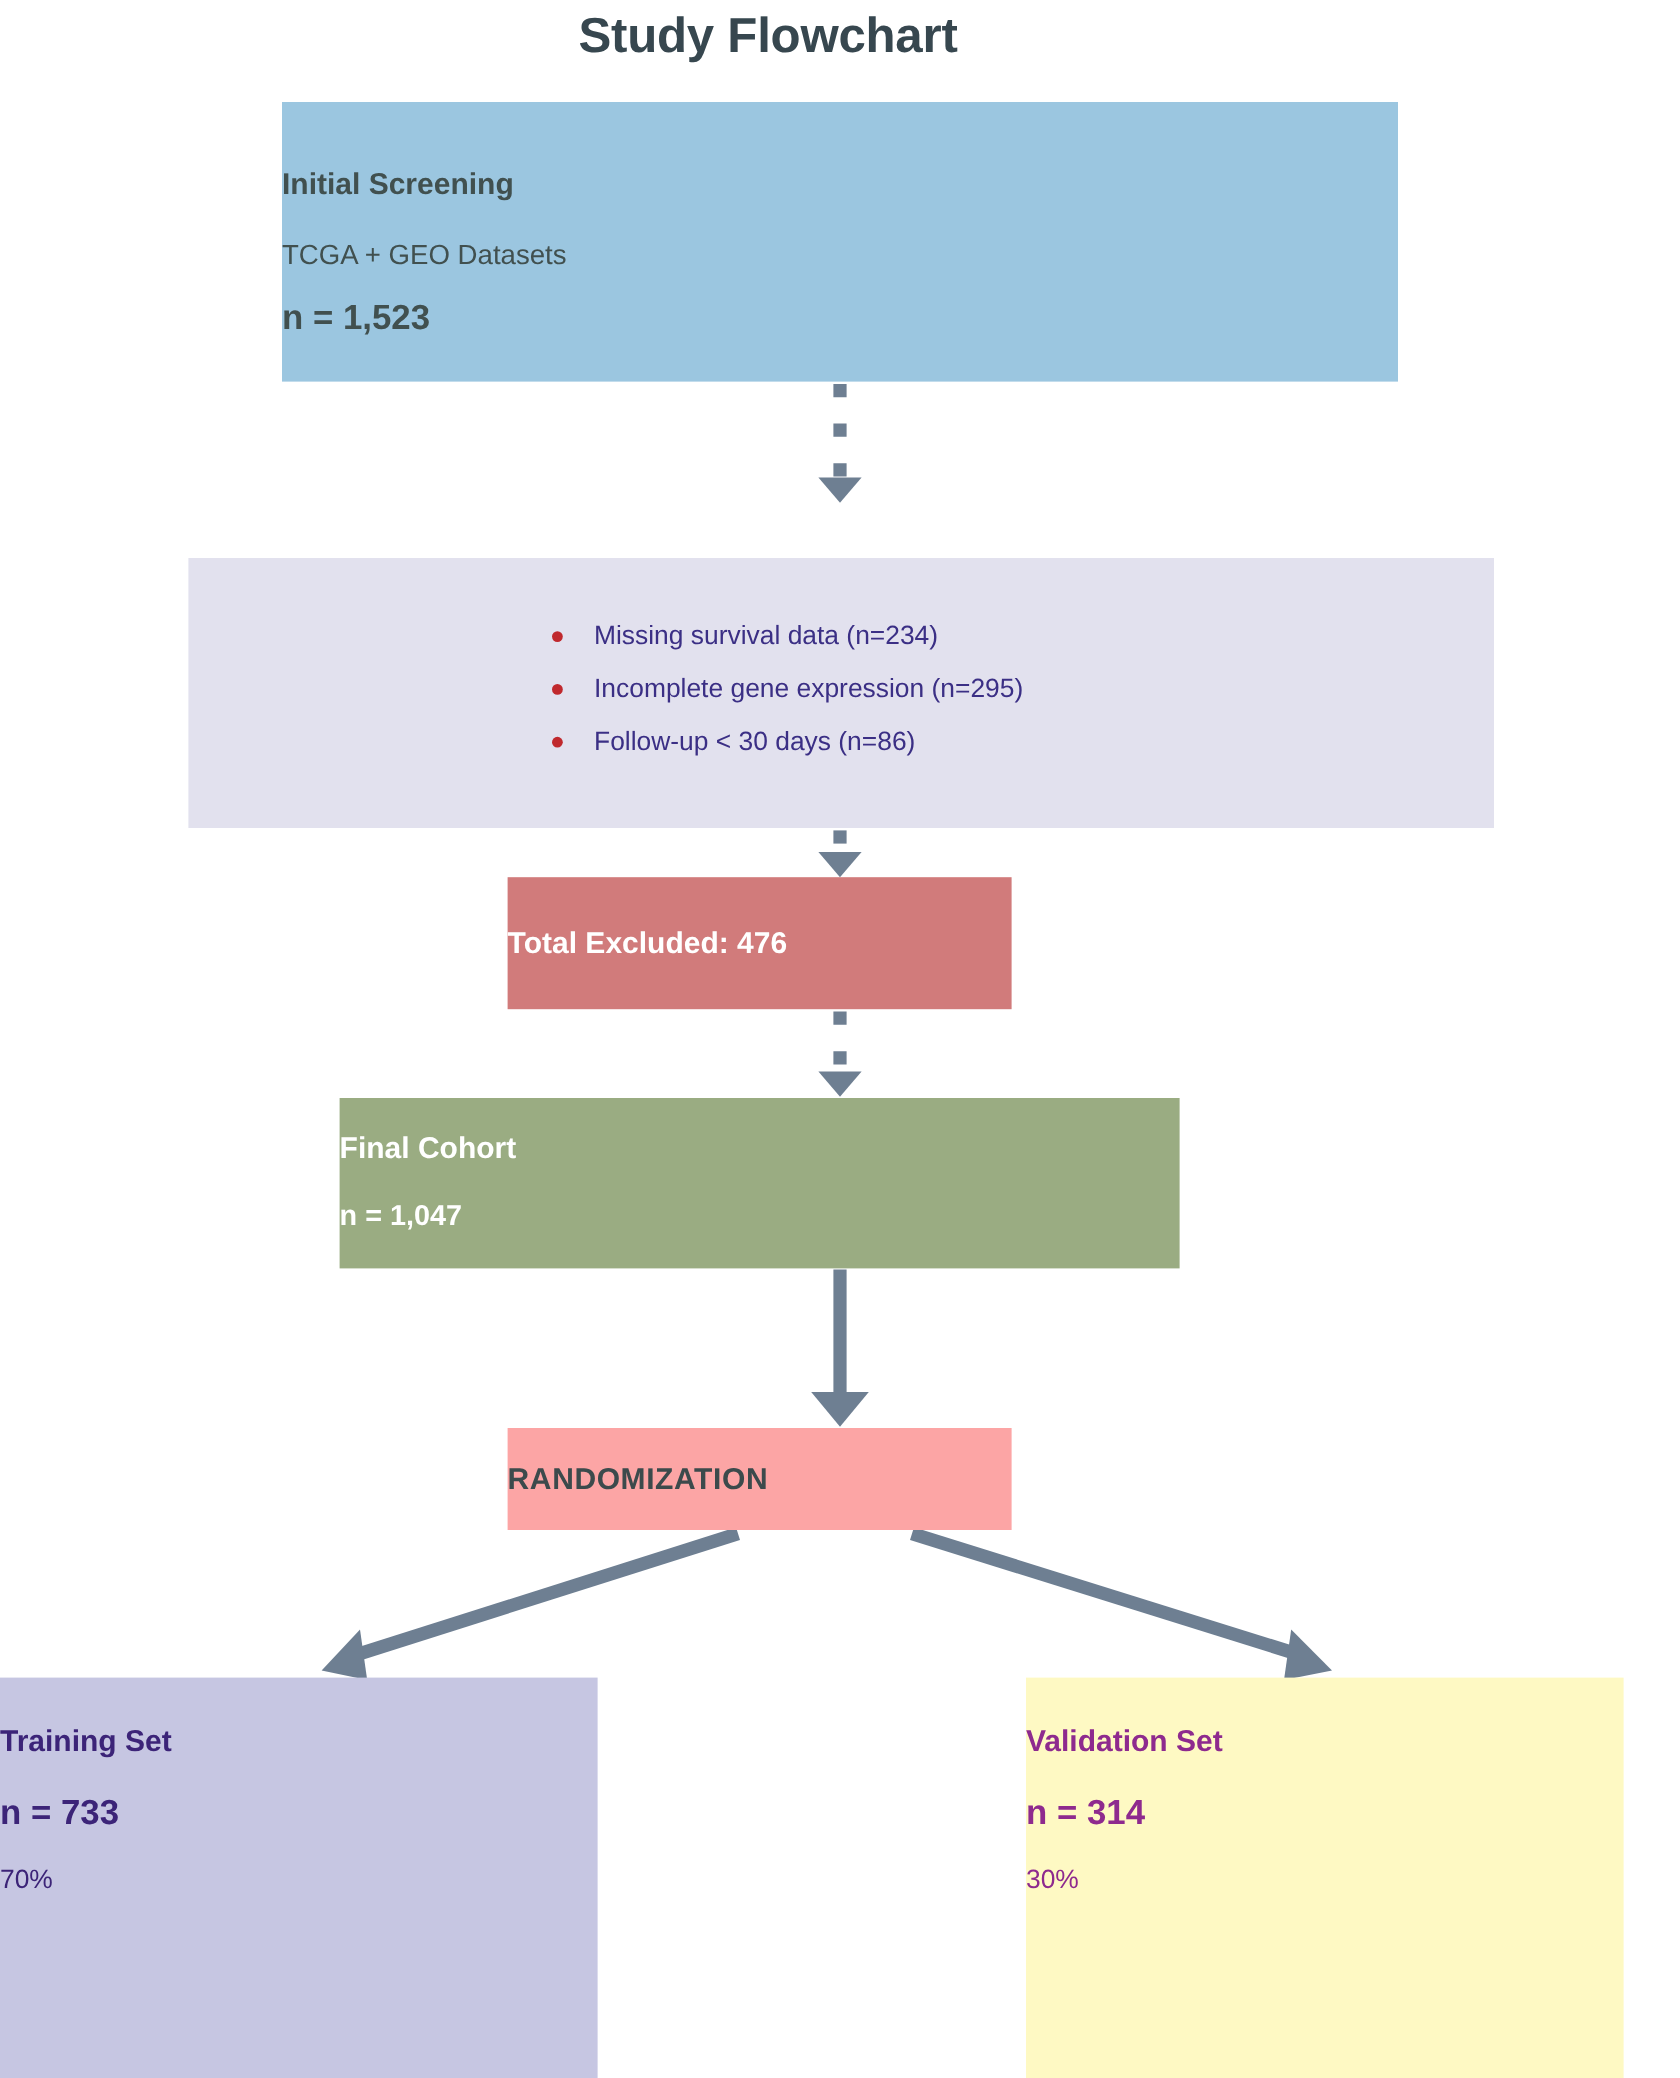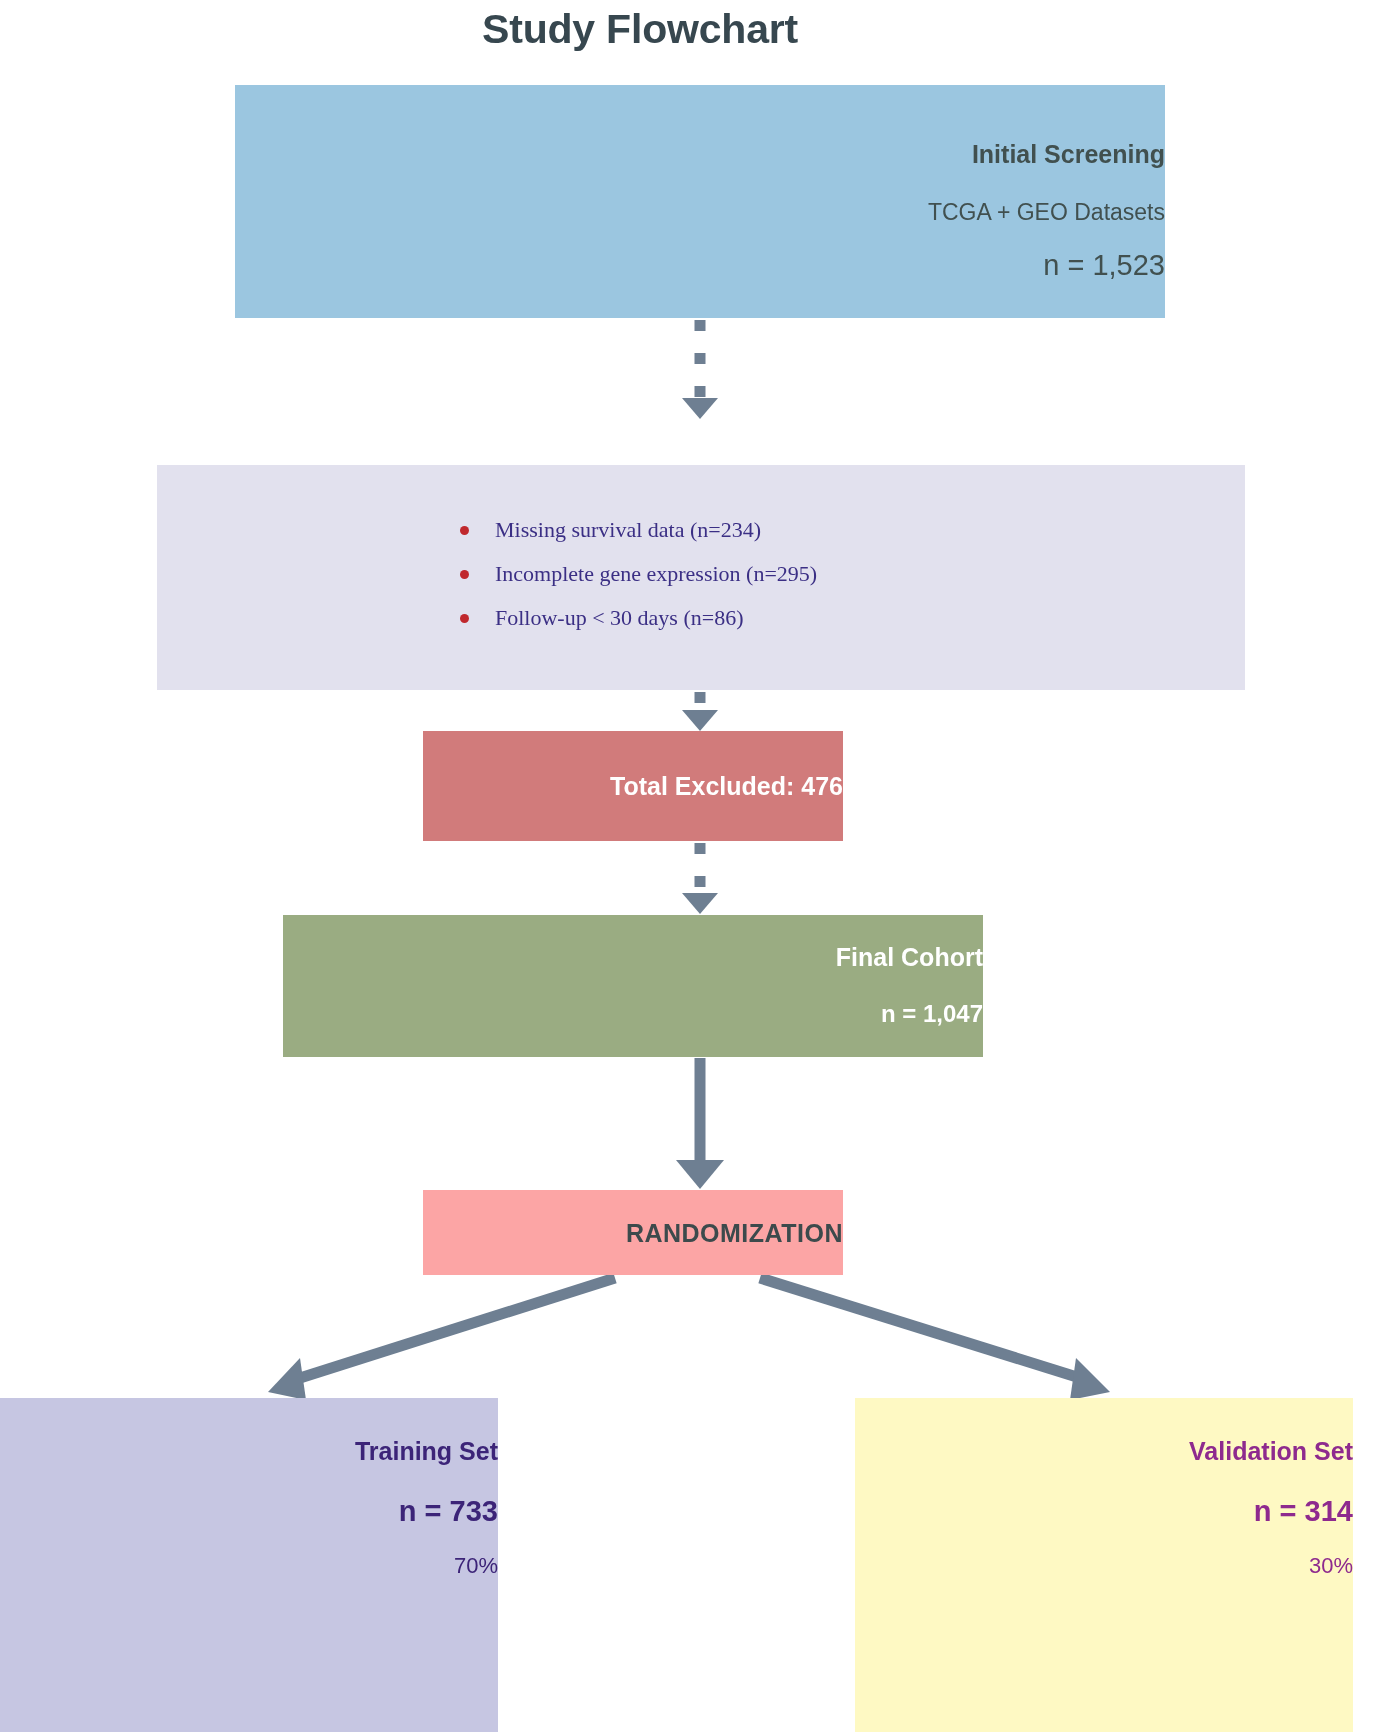--- a/index.html
+++ b/index.html
@@ -32,21 +32,21 @@
     color: #37474f;
     letter-spacing: -0.2px;
     line-height: 50px;
   }
   
   .node {
     position: absolute;
     box-sizing: border-box;
     display: flex;
     flex-direction: column;
-    align-items: flex-end;
+    align-items: flex-start;
     justify-content: center;
     text-align: center;
   }
   .node .ttl {
     font-weight: bold;
   }
   
   #node-initial-screening {
     left: 235px;
     top: 85px;
@@ -61,21 +61,21 @@
     line-height: 30px;
   }
   #node-initial-screening .sub {
     font-size: 23px;
     color: #41504f;
     margin-top: 29px;
     line-height: 28px;
   }
   #node-initial-screening .num {
     font-size: 29px;
-    font-weight: normal;
+    font-weight: bold;
     color: #41504f;
     margin-top: 22px;
     line-height: 34px;
   }
   
   #node-exclusion-criteria {
     left: 157px;
     top: 465px;
     width: 1088px;
     height: 225px;
@@ -88,21 +88,20 @@
     font-size: 25px;
     color: #2e1f78;
     text-align: center;
     line-height: 30px;
   }
   #exclusion-list {
     list-style: none;
     margin: 24px 0 0 0;
     padding: 0;
     text-align: left;
-    font-family: Liberation Serif, serif;
   }
   #exclusion-list li {
     position: relative;
     font-size: 22px;
     color: #3b2f85;
     line-height: 26px;
     margin: 0 0 18px 0;
     padding-left: 338px;
   }
   #exclusion-list li .bullet {

